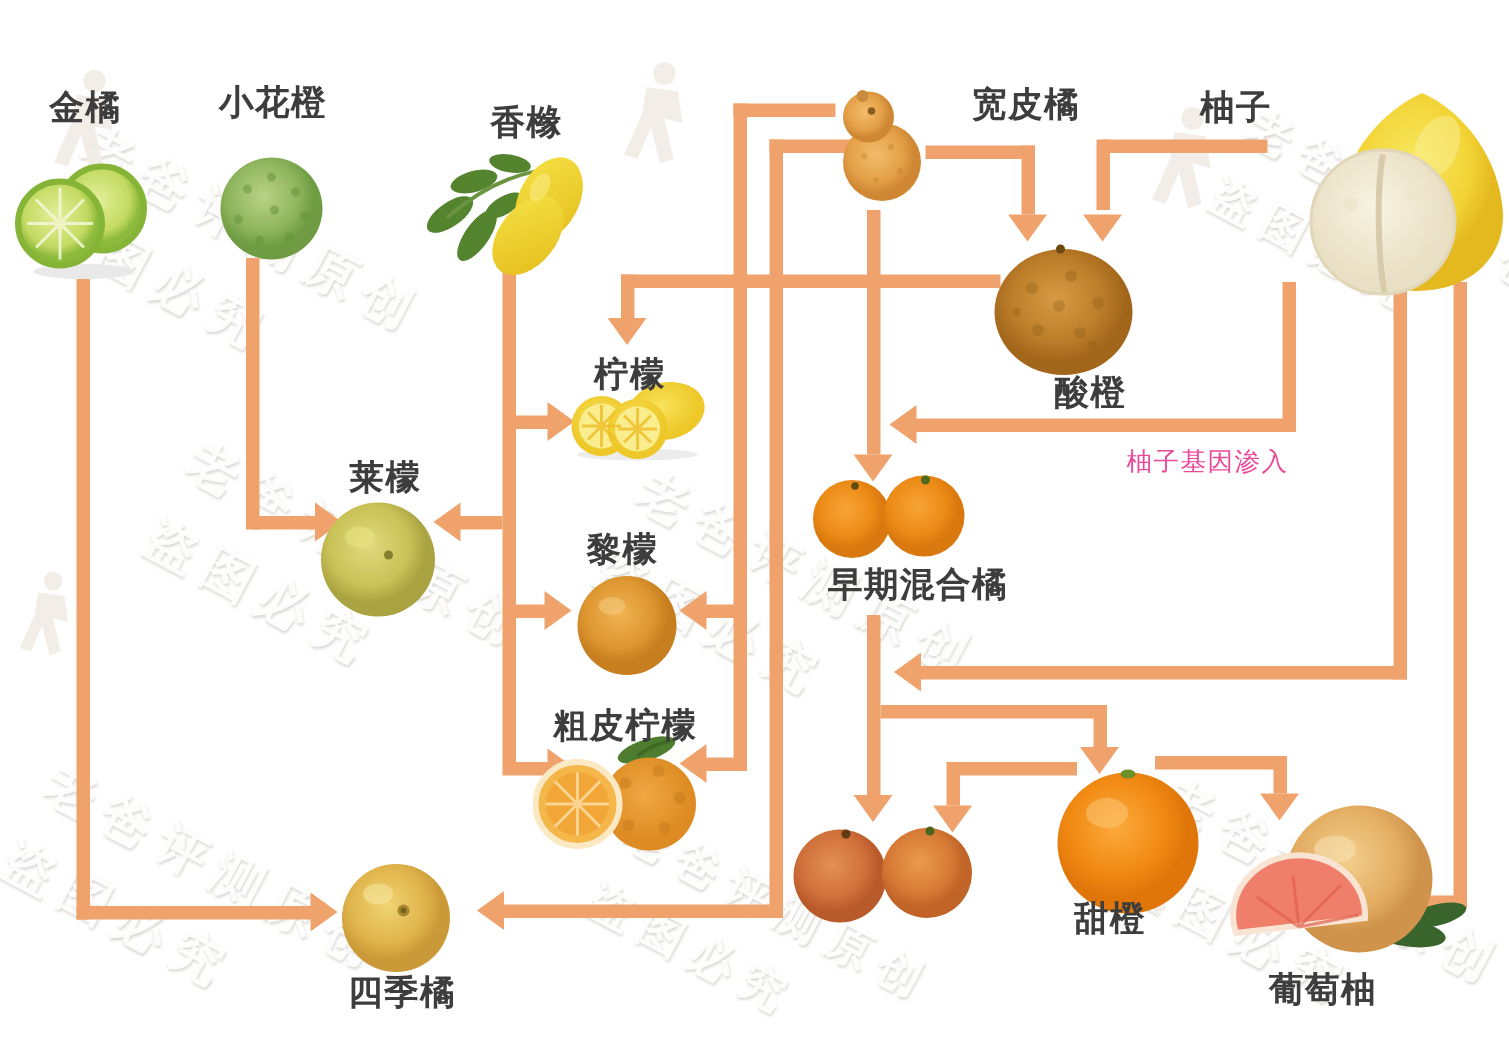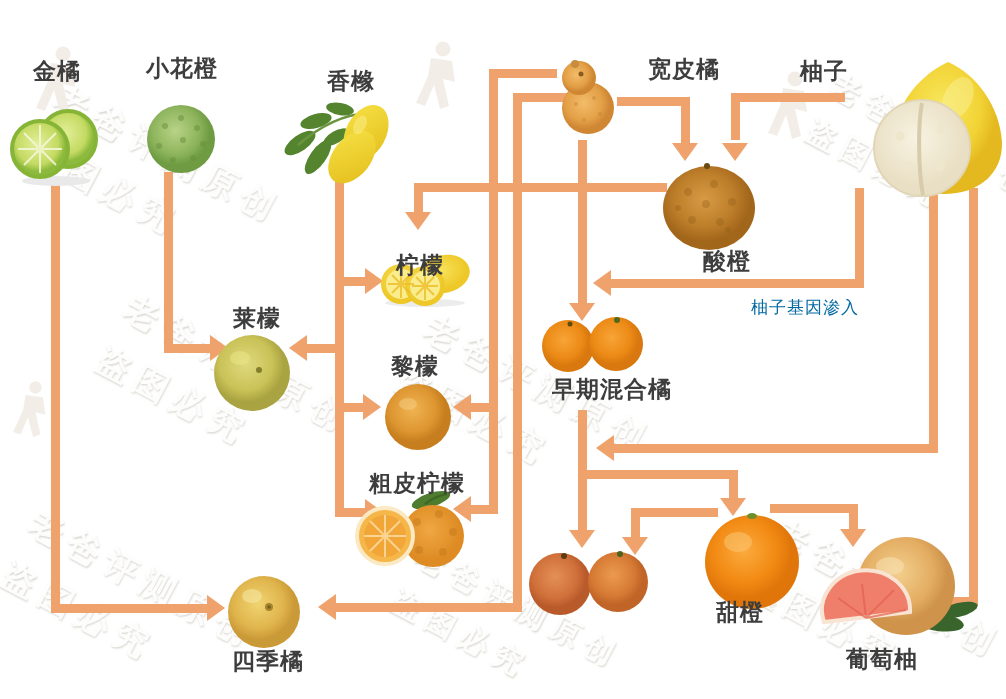--- a/index.html
+++ b/index.html
@@ -4,21 +4,21 @@
 <style>
   html,body{margin:0;padding:0;background:#ffffff;}
   body{font-family:"Liberation Sans","DejaVu Sans",sans-serif;}
   #canvas{position:relative;width:1006px;height:699px;background:#ffffff;overflow:hidden;}
   .seg{position:absolute;background:var(--arrow,#EFA26C);}
   .ah{position:absolute;width:0;height:0;}
   .ah.down{border-left:13px solid transparent;border-right:13px solid transparent;border-top:18px solid var(--arrow,#EFA26C);}
   .ah.right{border-top:13px solid transparent;border-bottom:13px solid transparent;border-left:18px solid var(--arrow,#EFA26C);}
   .ah.left{border-top:13px solid transparent;border-bottom:13px solid transparent;border-right:18px solid var(--arrow,#EFA26C);}
   .lbl{position:absolute;transform:translateX(-50%);font-size:23px;font-weight:700;color:#3d3d3d;white-space:nowrap;letter-spacing:1px;}
-  .note{position:absolute;font-size:17px;font-weight:400;color:#0369a1;white-space:nowrap;letter-spacing:1px;}
+  .note{position:absolute;font-size:17px;font-weight:400;color:#ec4899;white-space:nowrap;letter-spacing:1px;}
   .fruit{position:absolute;}
   .wm{position:absolute;transform:rotate(28deg);transform-origin:left top;
       font-weight:700;font-size:34px;letter-spacing:8px;line-height:1.7;
       color:rgba(255,255,255,0.92);text-shadow:1px 1px 2px rgba(186,180,168,0.55);
       white-space:nowrap;pointer-events:none;}
   .wm div{white-space:nowrap;}
   .sil{position:absolute;opacity:.9;}
 </style>
 </head>
 <body>
@@ -428,21 +428,21 @@
       <circle cx="47" cy="35" r="1.8" fill="#70611e"></circle>
     <ellipse cx="30" cy="24" rx="10" ry="7" fill="#f6e9a4" opacity=".55"></ellipse>
   </svg>
 
   <div class="lbl" style="left:57px;top:56px;text-align:right;">金橘</div>
   <div class="lbl" style="left:182px;top:53px;">小花橙</div>
   <div class="lbl" style="left:351px;top:66px;">香橼</div>
   <div class="lbl" style="left:684px;top:54px;">宽皮橘</div>
   <div class="lbl" style="left:824px;top:56px;">柚子</div>
   <div class="lbl" style="left:727px;top:246px;">酸橙</div>
-  <div class="lbl" style="left:420px;top:250px;">柠檬</div>
+  <div class="lbl" style="left:420px;top:234px;">柠檬</div>
   <div class="lbl" style="left:257px;top:303px;">莱檬</div>
   <div class="lbl" style="left:415px;top:351px;">黎檬</div>
   <div class="lbl" style="left:612px;top:374px;">早期混合橘</div>
   <div class="lbl" style="left:417px;top:468px;">粗皮柠檬</div>
   <div class="lbl" style="left:740px;top:597px;">甜橙</div>
   <div class="lbl" style="left:882px;top:644px;">葡萄柚</div>
   <div class="lbl" style="left:268px;top:646px;">四季橘</div>
   <div class="note" style="left:751px;top:296px;">柚子基因渗入</div>
 </div>
 

